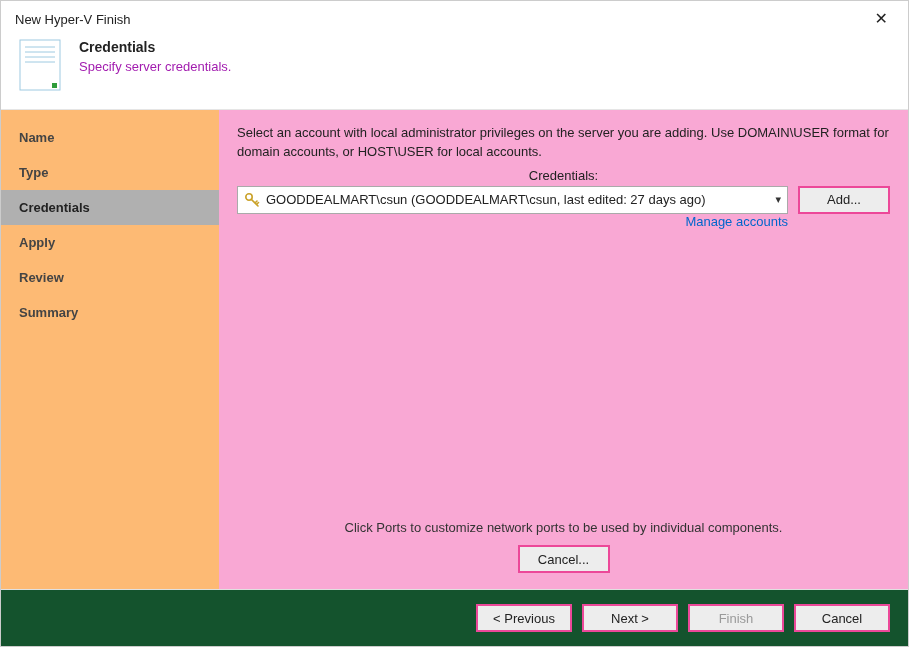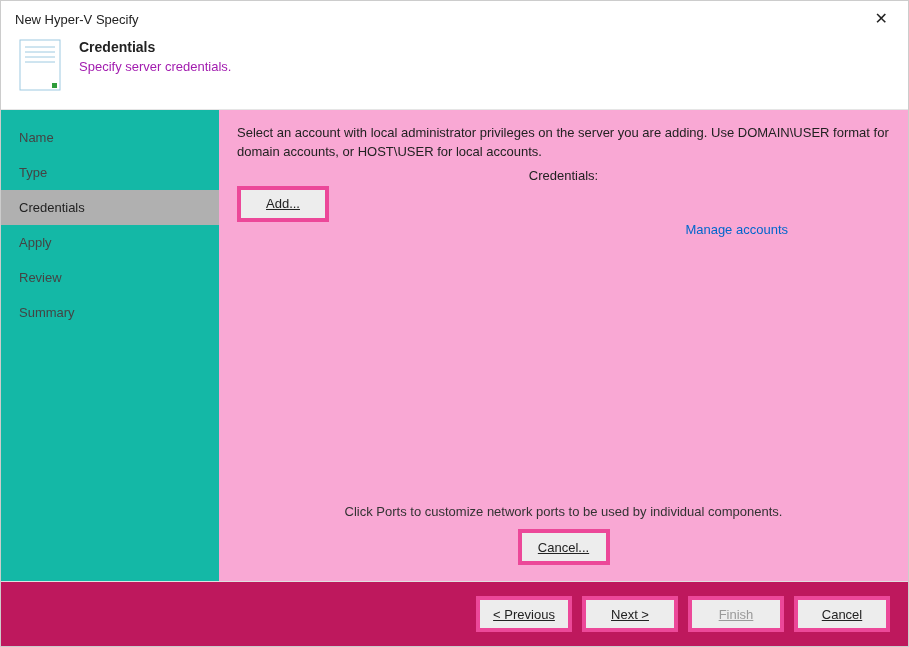--- a/index.html
+++ b/index.html
@@ -6,47 +6,47 @@
   html, body { margin:0; padding:0; font-family: "Segoe UI", Tahoma, sans-serif; font-size:13px; color:#222; background:#fff; }
   .window { width:909px; height:647px; border:1px solid #ccc; display:flex; flex-direction:column; background:#fff; position:relative; }
   .titlebar { display:flex; align-items:center; justify-content:space-between; padding:8px 14px 4px 14px; }
   .titlebar-title { font-size:13px; color:#222; }
   .close-btn { font-size:16px; line-height:1; cursor:pointer; padding:2px 6px; user-select:none; }
   .header { display:flex; align-items:flex-start; padding:6px 14px 18px 18px; border-bottom:1px solid #e5e5e5; }
   .header-icon { width:42px; height:52px; margin-right:18px; flex-shrink:0; }
   .header-title { font-weight:bold; font-size:14px; margin-bottom:4px; }
   .header-sub { color:#a21caf; }
   .body { flex:1; display:flex; overflow:hidden; background:#f5f5f5; }
-  .sidebar { width:218px; background:#14b8a6; padding-top:10px; }
+  .sidebar { width:218px; background:#fdba74; padding-top:10px;font-weight:bold; }
   .sidebar-item { padding:10px 18px; color:#444; cursor:pointer; }
   .sidebar-item.active { background:#b0b0b0; color:#222; }
   .content { flex:1; background:#f9a8d4; padding:14px 18px 12px 18px; display:flex; flex-direction:column; }
   .desc { margin-bottom:4px; line-height:1.45; }
   .cred-label { margin-top:2px; margin-bottom:3px;text-align:center; }
   .cred-row { display:flex; align-items:center; gap:10px; }
   .dropdown { flex:1; height:28px; border:1px solid #aaa; background:#fff; display:flex; align-items:center; padding:0 6px; position:relative; cursor:pointer; }
   .dropdown-text { flex:1; white-space:nowrap; overflow:hidden; text-overflow:ellipsis; margin-left:6px; }
   .dropdown .chev { font-size:11px; color:#333; margin-left:6px; }
-  .btn { height:36px; min-width:92px; border:4px solid #ec4899; background:#ededed; cursor:pointer; font-size:13px; color:#222; padding:0 12px;text-decoration:underline; }
+  .btn { height:28px; min-width:92px; border:2px solid #ec4899; background:#ededed; cursor:pointer; font-size:13px; color:#222; padding:0 12px; }
   .btn:disabled { color:#9a9a9a; cursor:default; }
   .manage-link { color:#0066cc; text-align:right; cursor:pointer; padding-right:102px; }
   .spacer { flex:1; }
   .ports-row { display:flex; align-items:center; gap:10px; margin-bottom:4px;flex-direction:column; }
   .ports-text { flex:1; color:#333; }
-  .footer { border-top:1px solid #e0e0e0; background:#be185d; padding:14px 18px; display:flex; justify-content:flex-end; gap:10px; }
+  .footer { border-top:1px solid #e0e0e0; background:#14532d; padding:14px 18px; display:flex; justify-content:flex-end; gap:10px; }
   .footer .btn { min-width:96px; }
   .key-icon svg { display:block; }
 </style>
 </head>
 <body>
 
 <div class="window">
 
   <div class="titlebar">
-    <div class="titlebar-title">New Hyper-V Specify</div>
+    <div class="titlebar-title">New Hyper-V Finish</div>
     <div class="close-btn">
       <span>✕</span>
     </div>
   </div>
 
   <div class="header">
     <div class="header-icon">
       <svg width="42" height="52" viewBox="0 0 42 52">
         <rect x="1" y="1" width="40" height="50" fill="#fff" stroke="#9ecae1" stroke-width="1"></rect>
         <line x1="6" y1="8" x2="36" y2="8" stroke="#9ecae1" stroke-width="1"></line>
@@ -71,20 +71,30 @@
       <div class="sidebar-item">Apply</div>
       <div class="sidebar-item">Review</div>
       <div class="sidebar-item">Summary</div>
     </div>
 
     <div class="content">
       <div class="desc">Select an account with local administrator privileges on the server you are adding. Use DOMAIN\USER format for domain accounts, or HOST\USER for local accounts.</div>
       <div class="cred-label">Credentials:</div>
 
       <div class="cred-row">
+        <div class="dropdown">
+          <span class="key-icon">
+            <svg width="16" height="16" viewBox="0 0 16 16">
+              <circle cx="5" cy="5" r="3.2" fill="none" stroke="#caa22a" stroke-width="1.6"></circle>
+              <path d="M7.2 7.2 L14 14 M11 11 L13 9 M12.5 12.5 L14.5 10.5" stroke="#caa22a" stroke-width="1.6" fill="none" stroke-linecap="round"></path>
+            </svg>
+          </span>
+          <span class="dropdown-text">GOODDEALMART\csun (GOODDEALMART\csun, last edited: 27 days ago)</span>
+          <span class="chev">▾</span>
+        </div>
         <button class="btn">Add...</button>
       </div>
 
       <div class="manage-link">Manage accounts</div>
 
       <div class="spacer"></div>
 
       <div class="ports-row">
         <div class="ports-text">Click Ports to customize network ports to be used by individual components.</div>
         <button class="btn">Cancel...</button>

